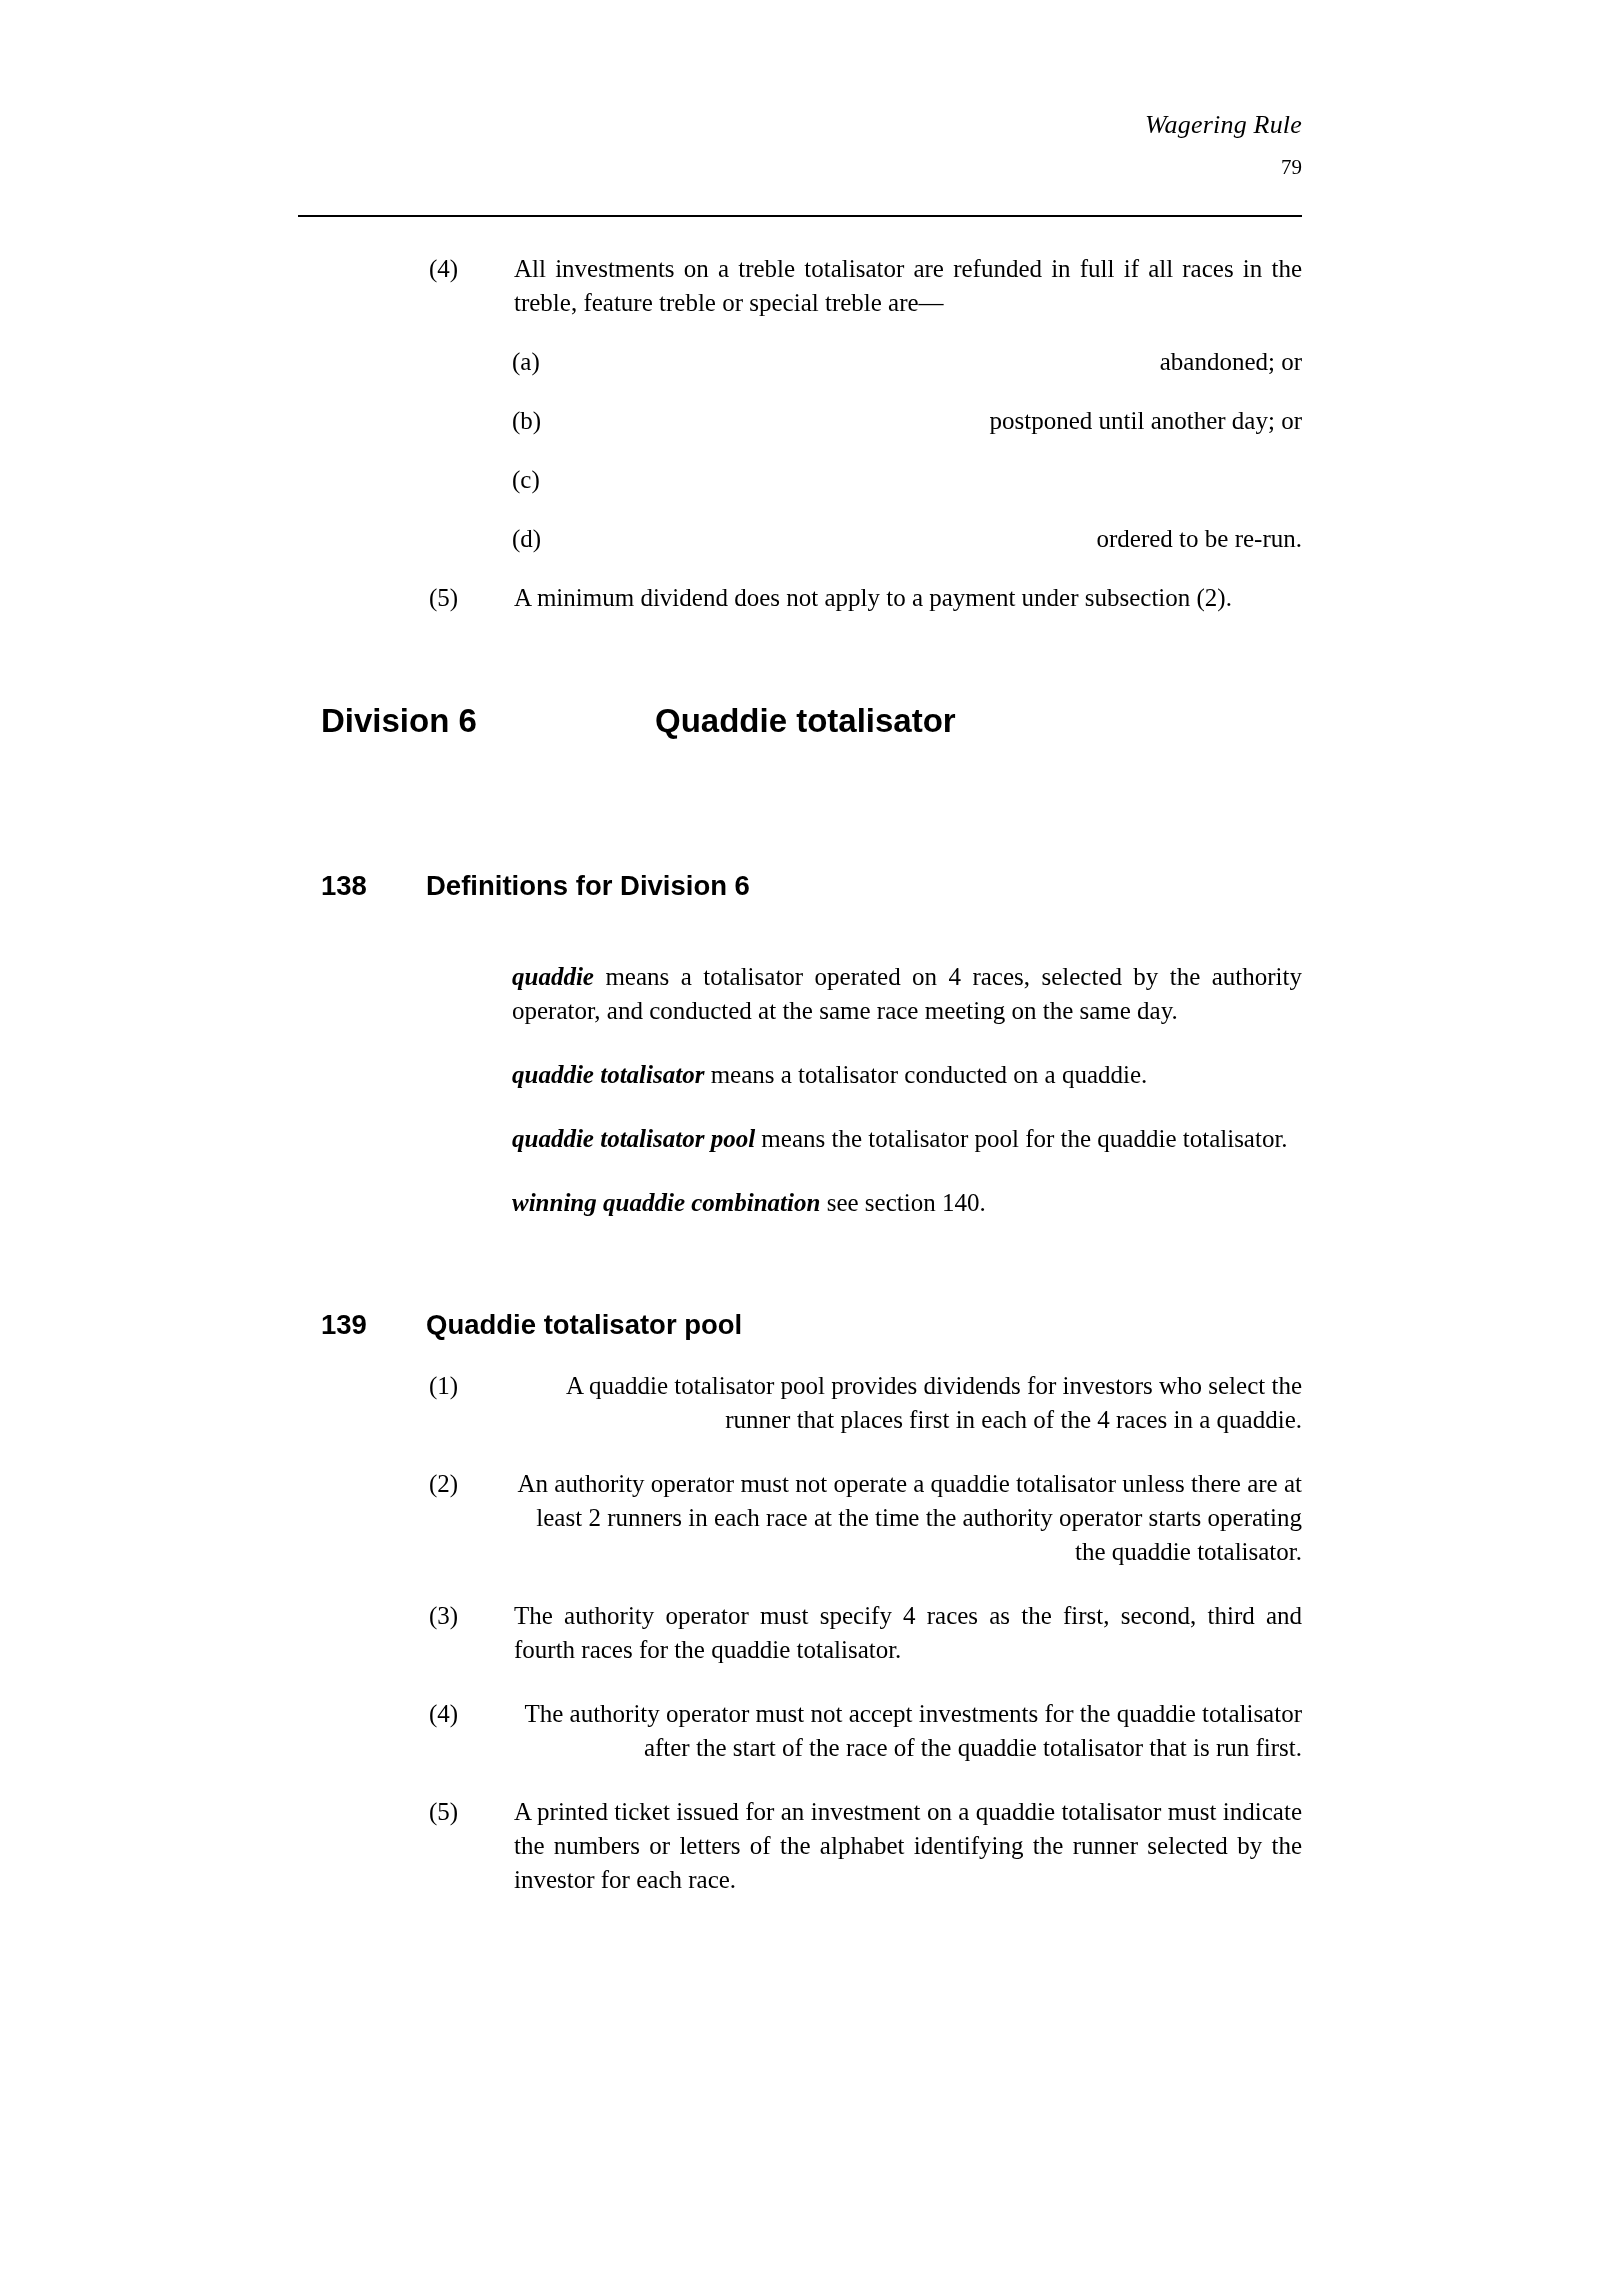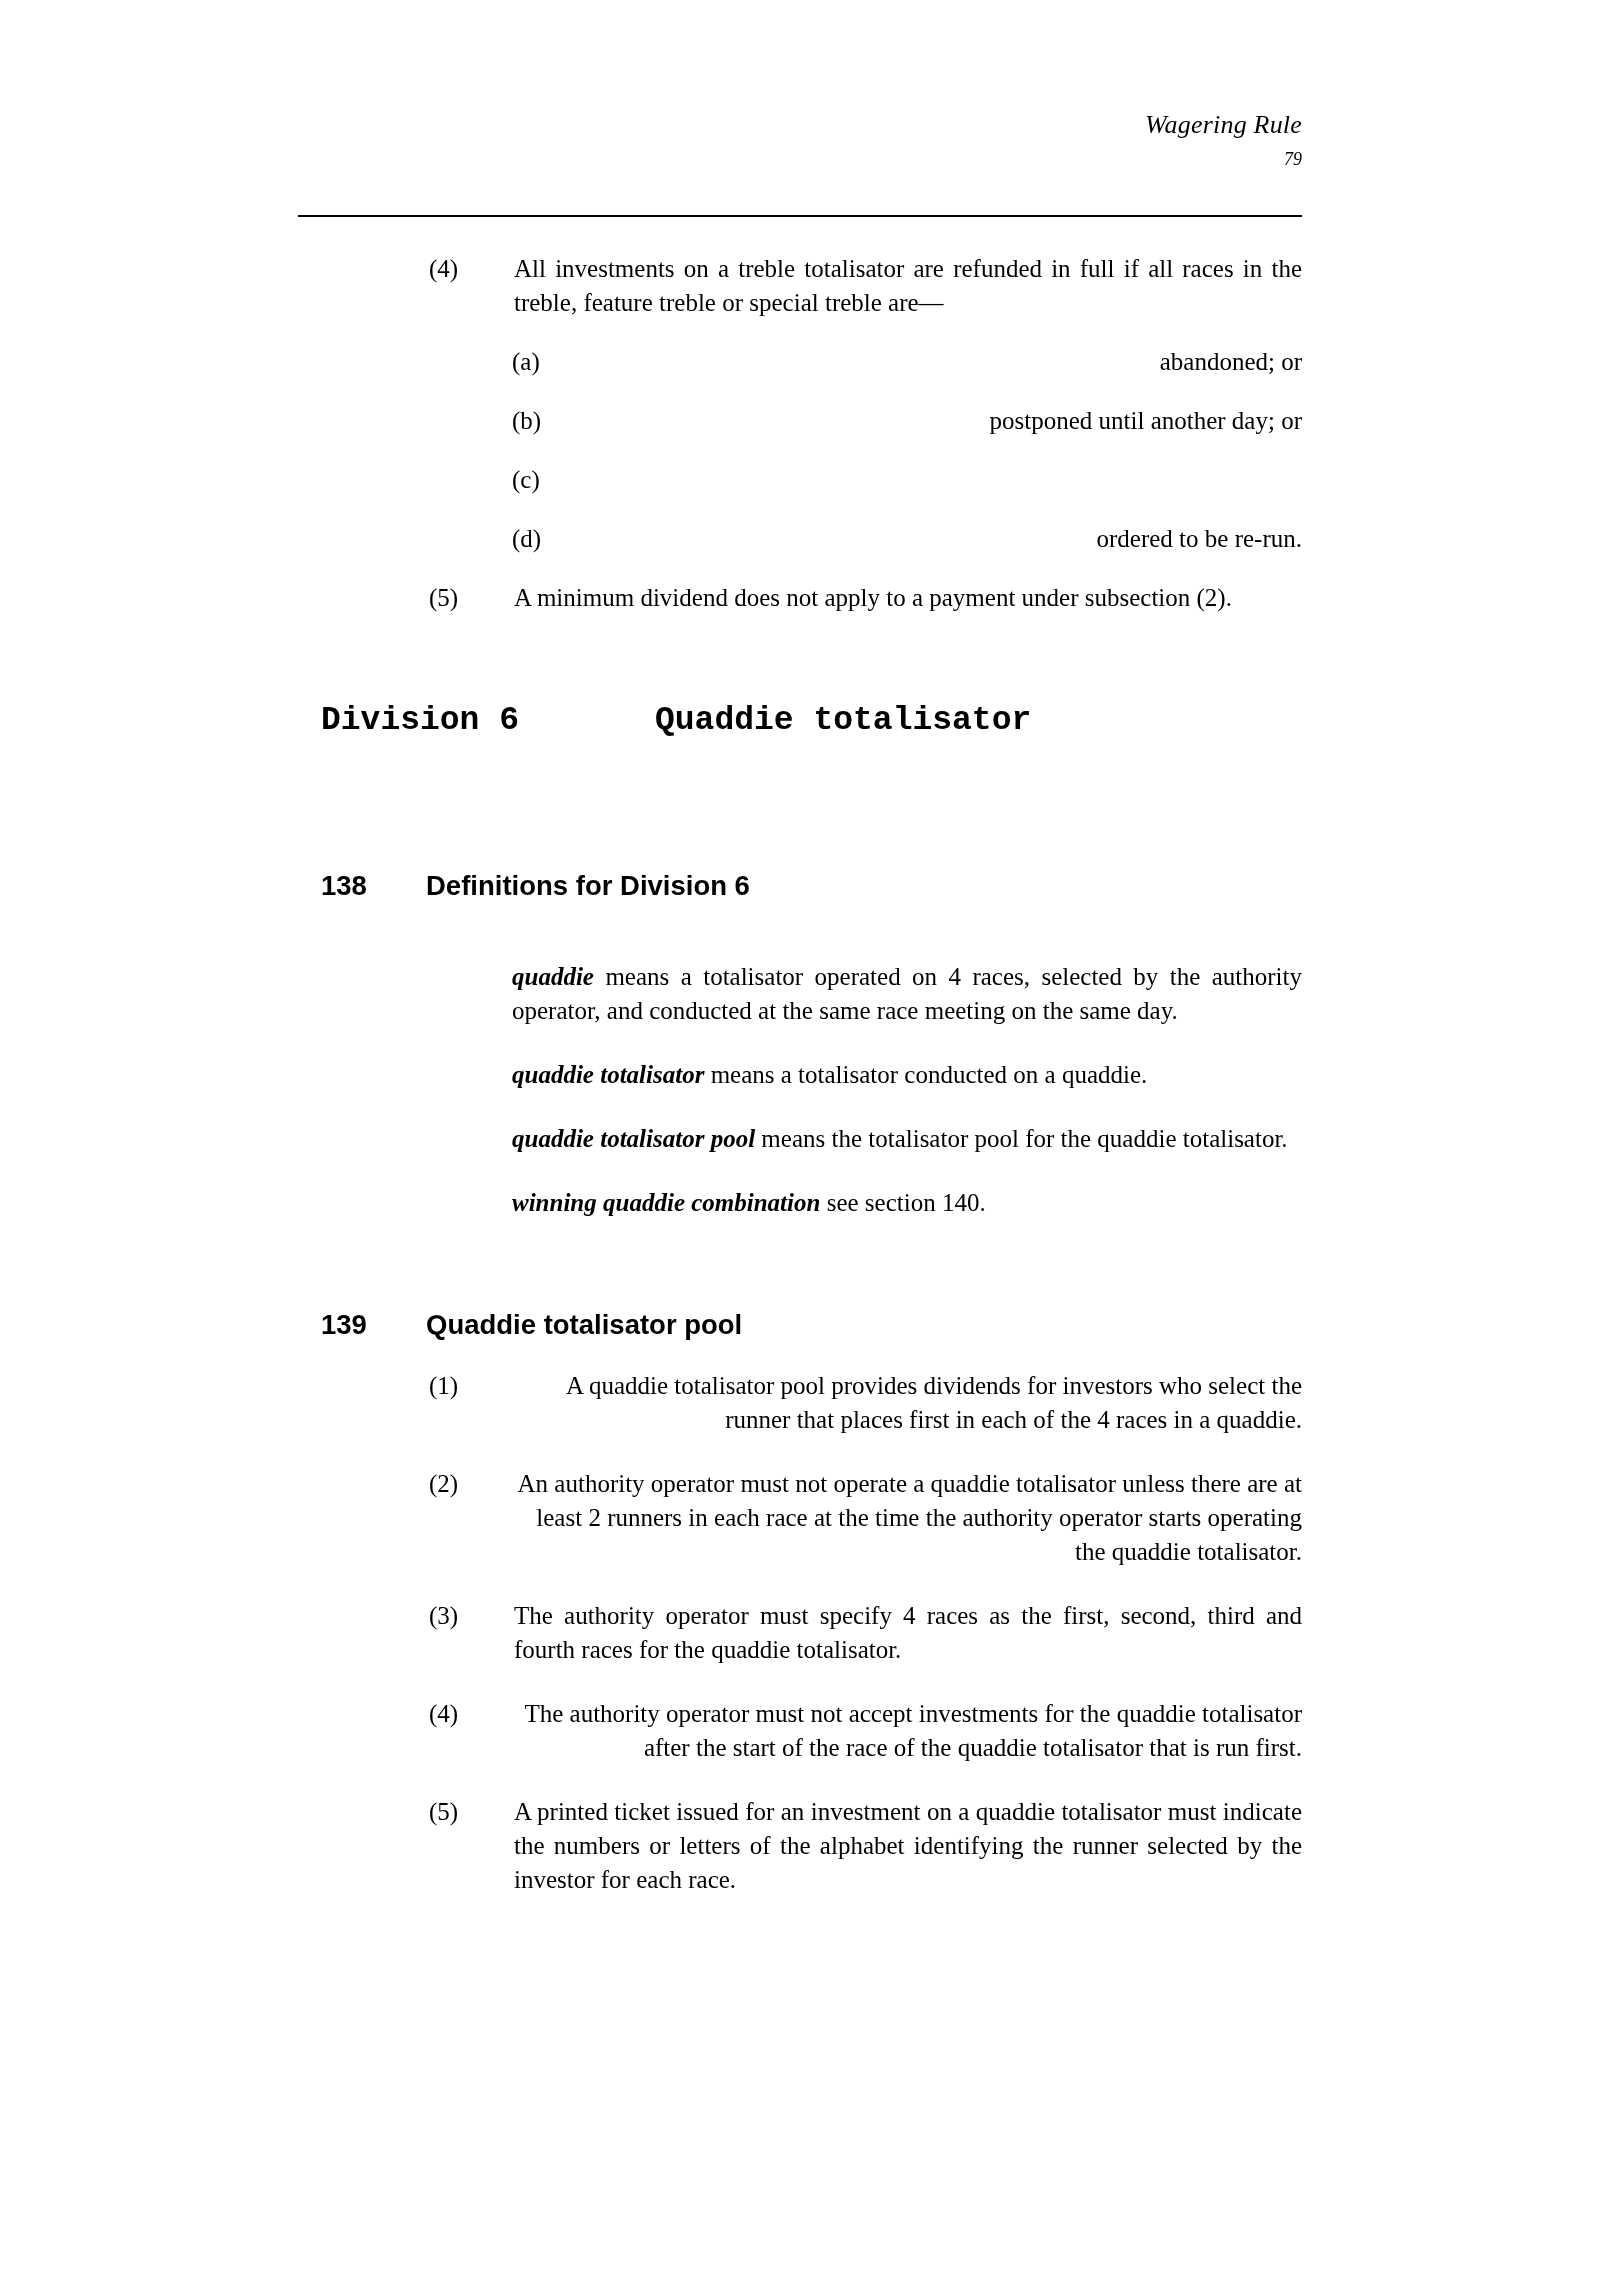--- a/index.html
+++ b/index.html
@@ -29,24 +29,23 @@
   }
   .header-title {
     font-family: "Liberation Serif", "DejaVu Serif", serif;
     font-style: italic;
     font-size: 26px;
     line-height: 34px;
     letter-spacing: 0.2px;
   }
   .header-pageno {
     font-family: "Liberation Serif", "DejaVu Serif", serif;
-    font-style: italic;
-    font-size: 18px;
+    font-size: 21px;
     line-height: 31px;
-    margin-top: 2px;
+    margin-top: 10px;
   }
   .header-rule {
     position: absolute;
     left: 298px;
     top: 215px;
     width: 1004px;
     height: 0;
     border-top: 2px solid #000000;
   }
 
@@ -102,21 +101,21 @@
   .gap-sm { height: 25px; }
   .gap-md { height: 30px; }
 
   
   .division {
     position: relative;
     margin-left: 321px;
     margin-right: 262px;
     display: flex;
     align-items: baseline;
-    font-family: Liberation Mono, monospace;
+    font-family: Liberation Sans, sans-serif;
     font-weight: bold;
     font-size: 33px;
     line-height: 42px;
   }
   .division .div-no {
     flex: 0 0 auto;
     width: 334px;
   }
   .division .div-title {
     flex: 1 1 auto;

